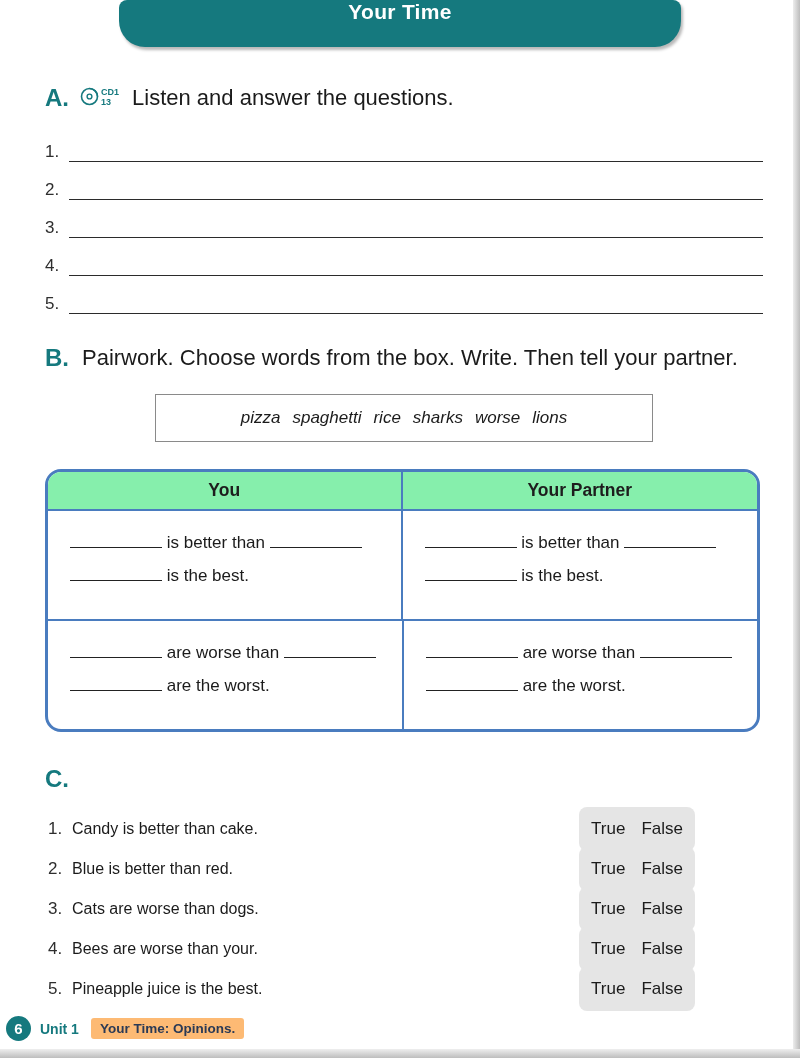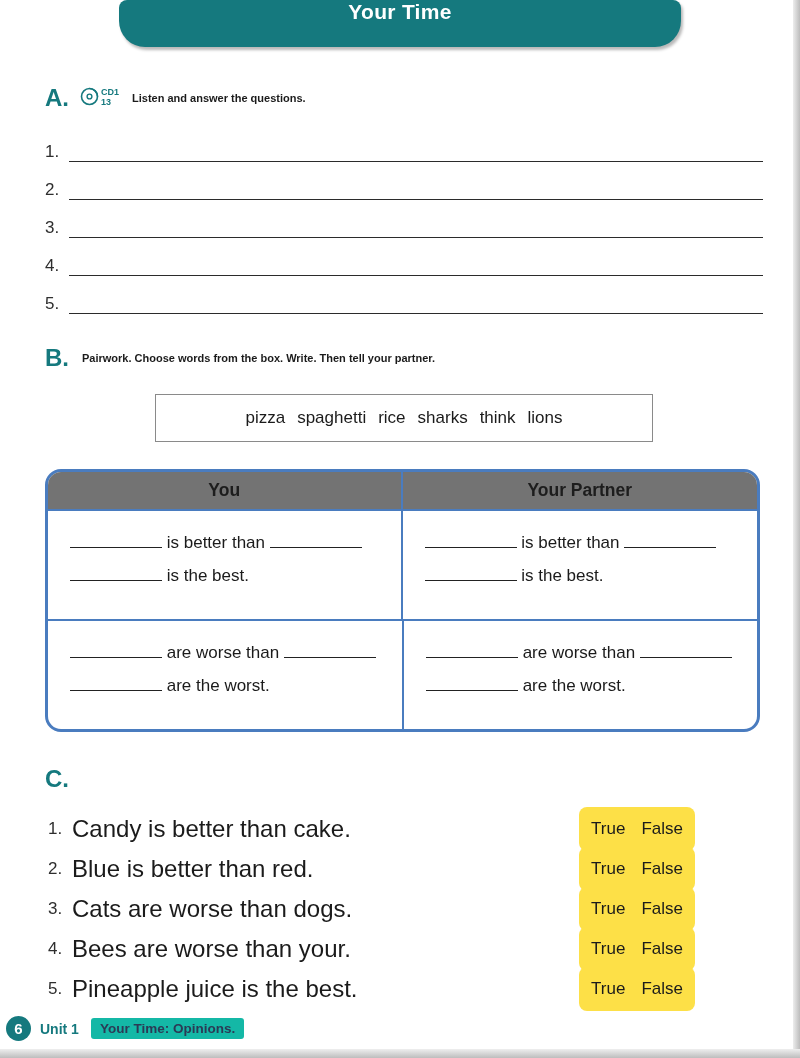--- a/index.html
+++ b/index.html
@@ -32,83 +32,83 @@
     background: #15797e;
     border-radius: 8px 8px 26px 26px;
     display: flex; align-items: flex-start; justify-content: center;
     box-shadow: 2px 3px 3px rgba(0,0,0,0.28);
   }
   .banner-title { color: #ffffff; font-size: 21px; font-weight: bold; letter-spacing: 0.3px; }
 
   
   .section-head { display: flex; align-items: center; margin-left: 45px; margin-right: 40px; }
   .sec-letter { color: #15797e; font-size: 24px; font-weight: bold; }
-  .instruction { font-size: 11px; color: #1b1b1b; margin-left: 13px; font-weight: bold; }
+  .instruction { font-size: 22px; color: #1b1b1b; margin-left: 13px; }
 
   .cd-wrap { display: flex; margin-left: 11px; }
   .cd-labels { display: flex; flex-direction: column; font-size: 9px; font-weight: bold; color: #15797e; line-height: 1.15; margin-left: 2px; }
 
   
   .head-a { margin-top: 37px; }
   .answer-lines { margin: 26px 37px 0 45px; }
   .answer-row { display: flex; align-items: flex-end; height: 24px; margin-bottom: 14px; }
   .answer-num { width: 22px; font-size: 17px; color: #2e2e2e; }
   .answer-line { flex: 1; border-bottom: 1.6px solid #2b2b2b; height: 100%; margin-left: 2px; }
 
   
   .head-b { margin-top: 30px; }
   .word-box {
     width: 498px; margin: 22px 0 0 155px;
     border: 1.2px solid #8a8a8a;
     padding: 13px 0;
     display: flex; justify-content: center; gap: 12px;
-    font-size: 17px; color: #1b1b1b;
+    font-size: 17px; color: #1b1b1b; font-style: italic;
   }
   .b-table {
     margin: 27px 40px 0 45px;
     border: 3px solid #4a7cbf;
     border-radius: 16px;
     overflow: hidden;
     background: #fff;
   }
   .t-row { display: grid; grid-template-columns: 1fr 1fr; }
   .t-row .cell-left { border-right: 2.5px solid #4a7cbf; }
   .header-row { border-bottom: 2.5px solid #4a7cbf; }
   .header-row .t-cell {
-    background: #737373; text-align: center; font-weight: bold;
+    background: #86efac; text-align: center; font-weight: bold;
     font-size: 17.5px; padding: 8px 8px; color: #1d1d1d;
   }
   .body-row-1 { border-bottom: 2.5px solid #4a7cbf; }
   .body-row .t-cell { padding: 22px 26px 20px 22px; font-size: 17px; color: #1b1b1b; }
   .cell-line { height: 26px; margin-bottom: 7px; white-space: nowrap; }
   .blank { display: inline-block; width: 92px; border-bottom: 1.5px solid #222; height: 15px; }
 
   
   .head-c { margin-top: 33px; }
   .c-items { margin: 22px 105px 0 48px; }
   .c-row { display: flex; align-items: center; height: 28px; margin-bottom: 12px; }
   .c-num { width: 24px; font-size: 17px; color: #2e2e2e; flex: none; }
-  .c-text { font-size: 24px; color: #1b1b1b; }
+  .c-text { font-size: 16px; color: #1b1b1b; }
   .tf-pill {
-    margin-left: auto; background: #fde047; border-radius: 8px;
+    margin-left: auto; background: #e5e5e5; border-radius: 8px;
     padding: 12px 12px; display: flex; gap: 16px;
     font-size: 17px; color: #1b1b1b;
   }
   .tf-option { cursor: pointer; }
 
   
   .footer { position: absolute; left: 6px; bottom: 17px; display: flex; align-items: center; }
   .page-circle {
     width: 25px; height: 25px; border-radius: 50%;
     background: #15797e; color: #fff; font-weight: bold; font-size: 15px;
     display: flex; align-items: center; justify-content: center;
   }
   .unit-label { color: #15797e; font-weight: bold; font-size: 14px; margin-left: 9px; }
   .unit-title {
-    margin-left: 12px; background: #14b8a6; color: #2b3a55;
+    margin-left: 12px; background: #fdba74; color: #2b3a55;
     font-weight: bold; font-size: 13.5px; padding: 3px 9px; border-radius: 3px;
   }
 </style>
 </head>
 <body>
 
 <div class="page">
 
   <div class="banner">
     <span class="banner-title">Your Time</span>
@@ -158,21 +158,21 @@
   <div class="section-head head-b">
     <span class="sec-letter">B.</span>
     <span class="instruction">Pairwork. Choose words from the box. Write. Then tell your partner.</span>
   </div>
 
   <div class="word-box">
     <span>pizza</span>
     <span>spaghetti</span>
     <span>rice</span>
     <span>sharks</span>
-    <span>think</span>
+    <span>worse</span>
     <span>lions</span>
   </div>
 
   <div class="b-table">
     <div class="t-row header-row">
       <div class="t-cell cell-left">You</div>
       <div class="t-cell">Your Partner</div>
     </div>
     <div class="t-row body-row body-row-1">
       <div class="t-cell cell-left">

